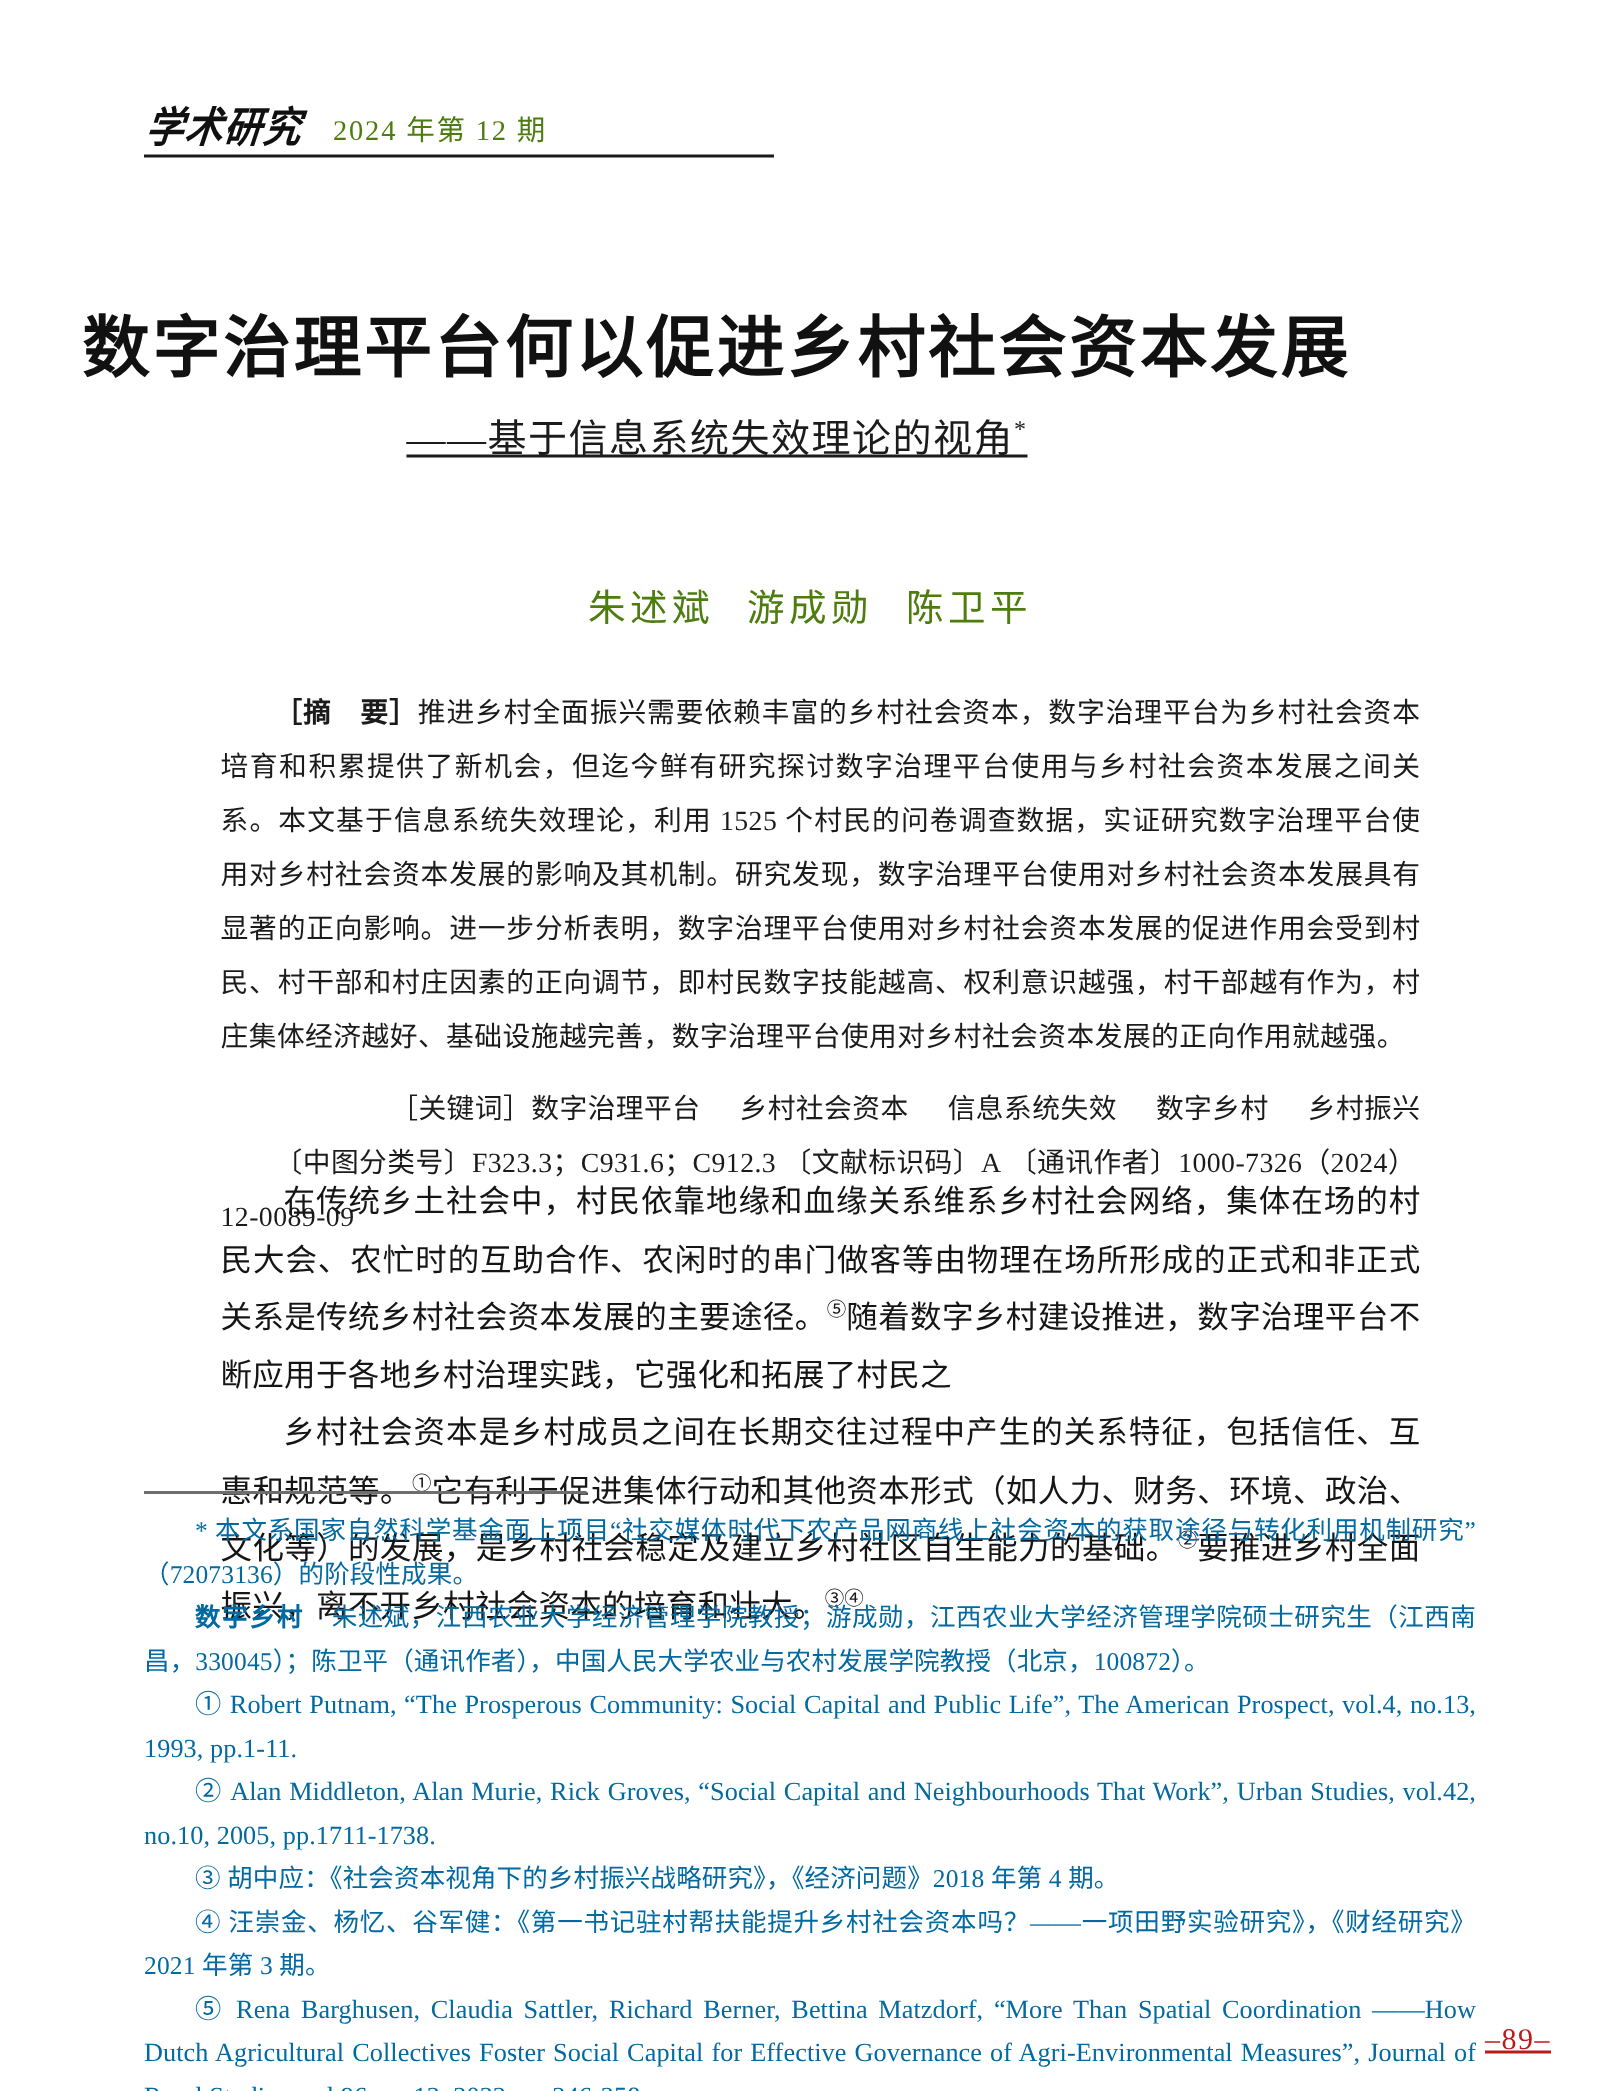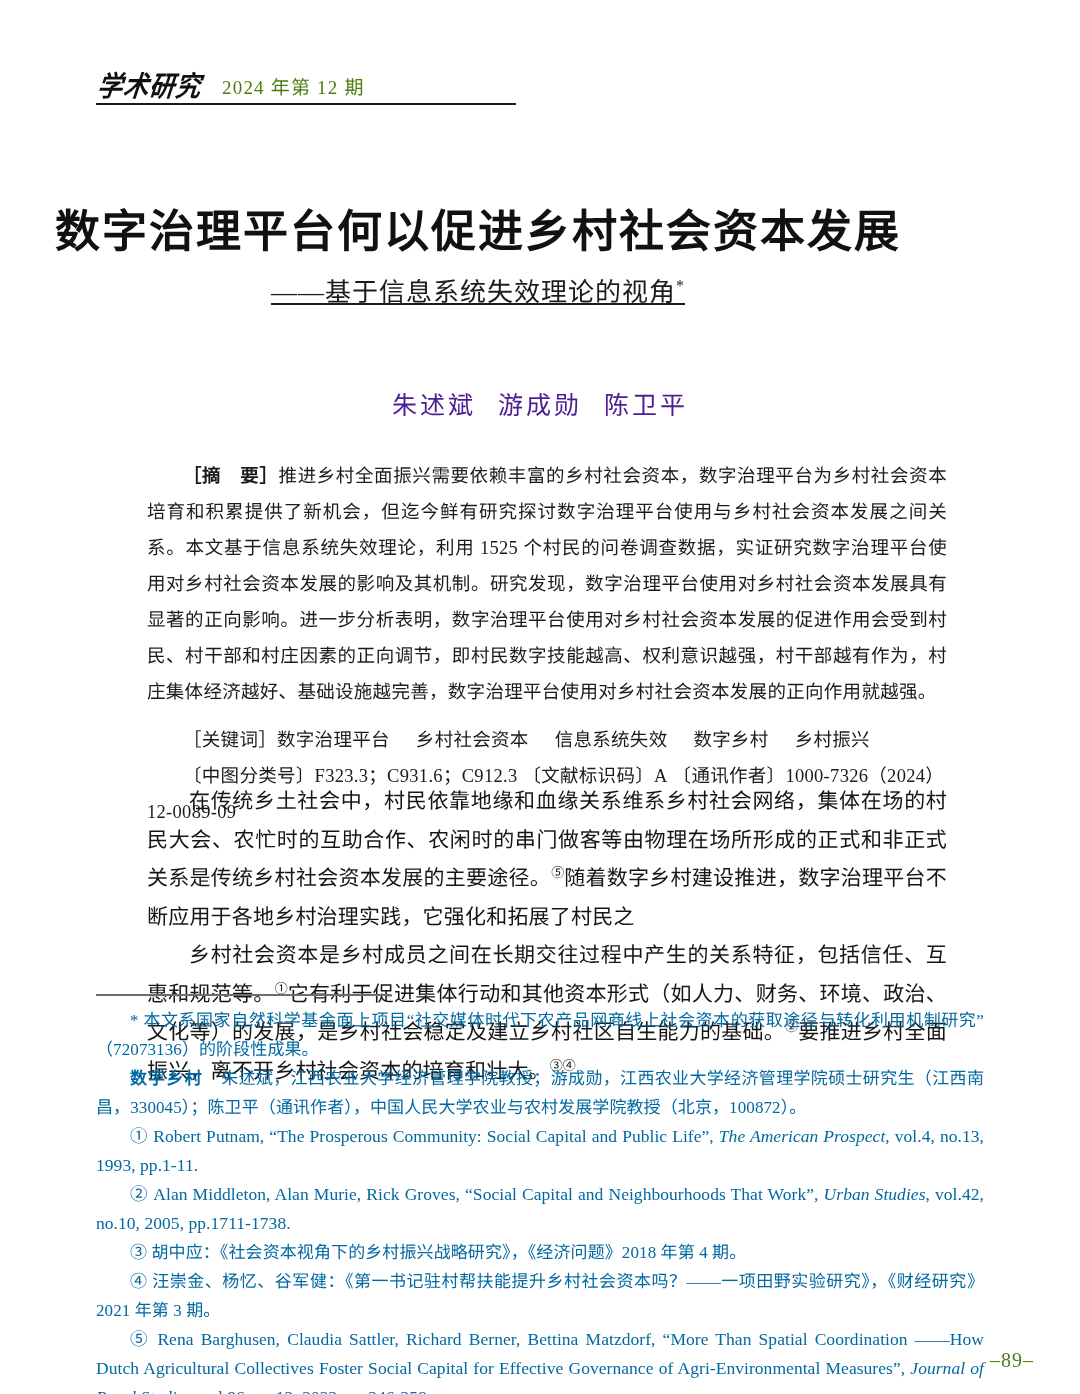--- a/index.html
+++ b/index.html
@@ -91,21 +91,21 @@
   }
 
   .authors {
     position: absolute;
     left: 0;
     top: 385px;
     width: 1080px;
     text-align: center;
     font-size: 25px;
     letter-spacing: 3px;
-    color: #4c1d95;
+    color: #4d7c0f;
   }
   .authors .sep { display: inline-block; width: 22px; }
 
   
   .abstract-block {
     position: absolute;
     left: 147px;
     top: 458px;
     width: 800px;
   }
@@ -122,21 +122,21 @@
   .abstract-para .lbl { font-weight: 600; }
 
   .keywords-line, .class-line {
     font-size: 18.5px;
     line-height: 36px;
     letter-spacing: 0.3px;
     color: #1b1b1b;
     text-indent: 36px;
     margin: 0;
   }
-  .keywords-line { margin-top: 12px; }
+  .keywords-line { margin-top: 12px; text-align: right; }
   .kw-gap { display: inline-block; width: 26px; }
 
   
   .body-block {
     position: absolute;
     left: 147px;
     top: 782px;
     width: 800px;
   }
   .body-para {
@@ -176,31 +176,32 @@
     line-height: 29px;
     text-align: justify;
     text-justify: inter-ideograph;
     color: #0369a1;
     margin: 0;
     text-indent: 34px;
     letter-spacing: 0.1px;
   }
   .fn-para.en { font-size: 17.5px; letter-spacing: 0.05px; }
   .fn-para .bold { font-weight: 700; letter-spacing: 1px; }
-  .fn-para .it { font-style: italic; }
+  .fn-para .it { }
   .fn-gap { display: inline-block; width: 18px; }
 
   
   .folio {
     position: absolute;
     right: 46px;
     bottom: 22px;
     font-size: 20px;
     letter-spacing: 1px;
-    color: #4d7c0f;
+    color: #b91c1c;
+    text-decoration: underline;
   }
 </style>
 </head>
 <body>
 
 <div class="page">
 
   <div class="runhead">
     <span class="journal-mark">学术研究</span>
     <span class="issue-line">2024 年第 12 期</span>

